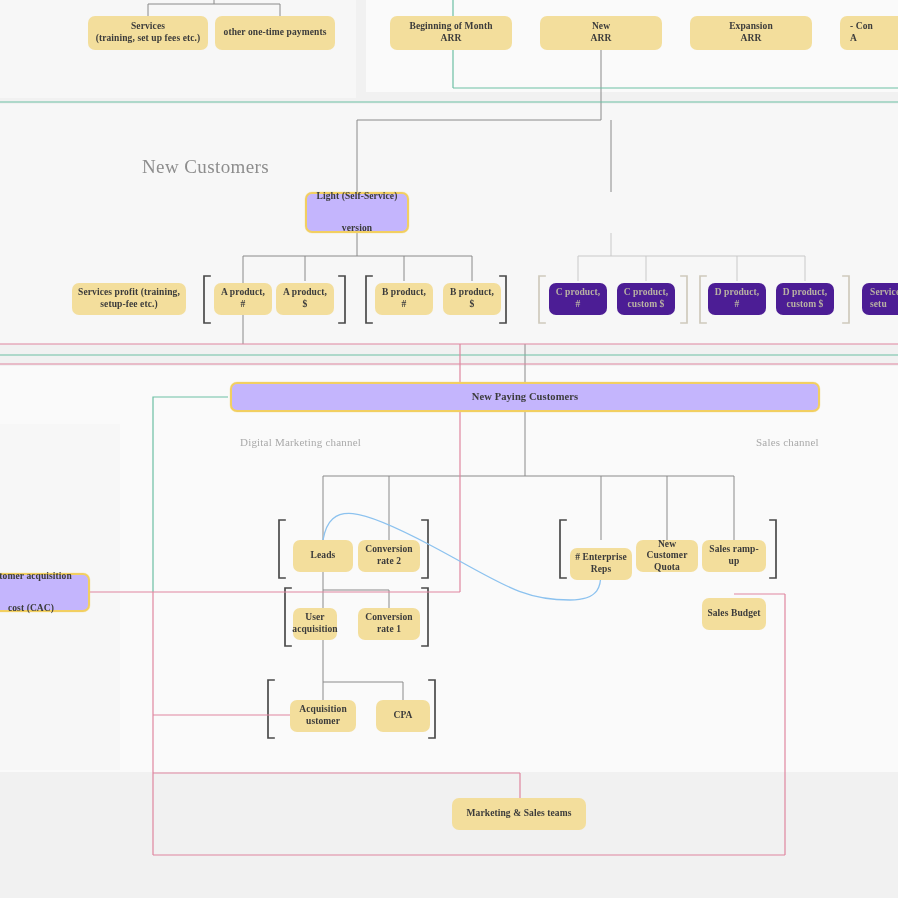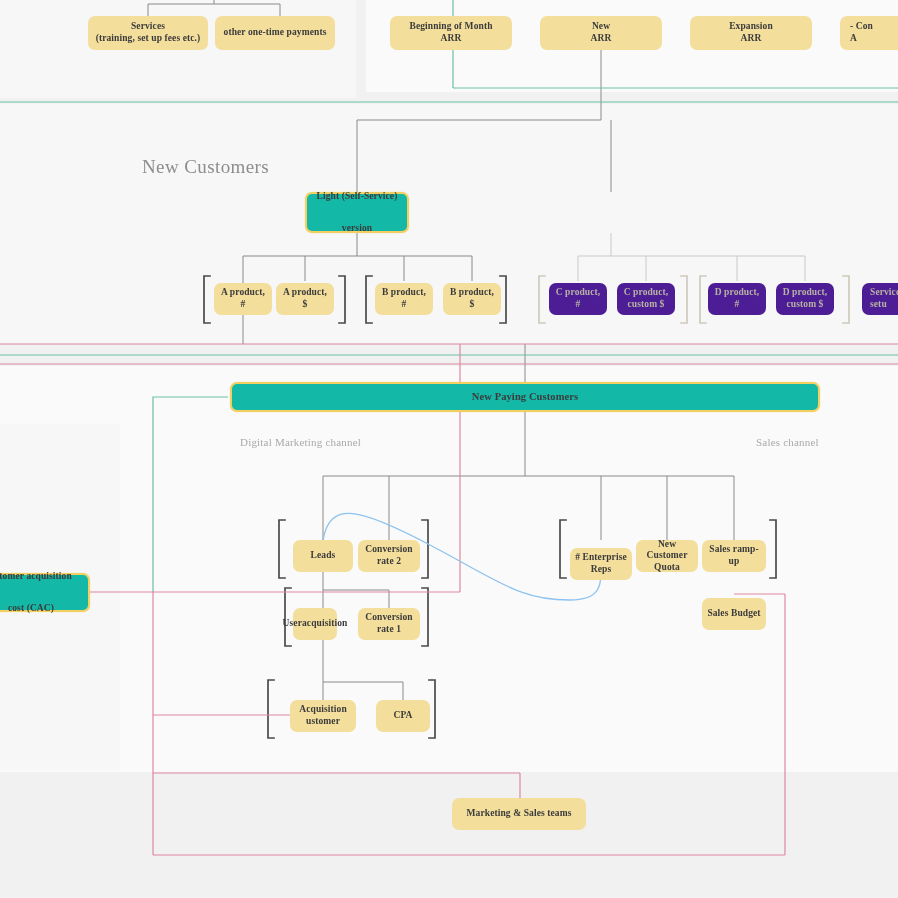--- a/index.html
+++ b/index.html
@@ -36,21 +36,21 @@
     text-align: center;
     border-radius: 7px;
     font-weight: bold;
     color: #3b3b3b;
     line-height: 1.22;
     letter-spacing: .1px;
     padding: 2px 4px;
   }
   .node.fill  { background: #f3de9c; }
   .node.outline {
-    background: #14b8a6;
+    background: #c4b5fd;
     border: 2px solid #f2cf61;
     box-shadow: 0 0 0 0.5px rgba(242,207,97,.25);
     gap: 20px;
   }
   .node.dim { background: #4c1d95; color: #b9b2a3; }
   .node.dim-outline {
     background: #fbfbfb; border: 2px solid #f6e3b0; color: #b0aca4;
   }
 
   
@@ -208,20 +208,24 @@
     <span>A</span>
   </div>
 
   <div class="heading big" style="left:142px; top:156px;">New Customers</div>
 
   <div class="node outline t10" style="left:305px; top:192px; width:104px; height:41px; flex-direction:column;">
     <span>Light (Self-Service)</span>
     <span>version</span>
   </div>
 
+  <div class="node fill t10" style="left:72px; top:283px; width:114px; height:32px; flex-direction:column;">
+    <span>Services profit (training,</span>
+    <span>setup-fee etc.)</span>
+  </div>
 
   <div class="node fill t10" style="left:214px; top:283px; width:58px; height:32px; flex-direction:column;">
     <span>A product,</span>
     <span>#</span>
   </div>
   <div class="node fill t10" style="left:276px; top:283px; width:58px; height:32px; flex-direction:column;">
     <span>A product,</span>
     <span>$</span>
   </div>
 
@@ -270,21 +274,21 @@
   </div>
 
   <div class="node fill t10" style="left:293px; top:540px; width:60px; height:32px;">
     <span>Leads</span>
   </div>
   <div class="node fill t10" style="left:358px; top:540px; width:62px; height:32px; flex-direction:column;">
     <span>Conversion</span>
     <span>rate 2</span>
   </div>
 
-  <div class="node fill t10" style="left:293px; top:608px; width:44px; height:32px; flex-direction:row;">
+  <div class="node fill t10" style="left:293px; top:608px; width:44px; height:32px; flex-direction:column;">
     <span>User</span>
     <span>acquisition</span>
   </div>
   <div class="node fill t10" style="left:358px; top:608px; width:62px; height:32px; flex-direction:column;">
     <span>Conversion</span>
     <span>rate 1</span>
   </div>
 
   <div class="node fill t10" style="left:290px; top:700px; width:66px; height:32px; flex-direction:column;">
     <span>Acquisition</span>

